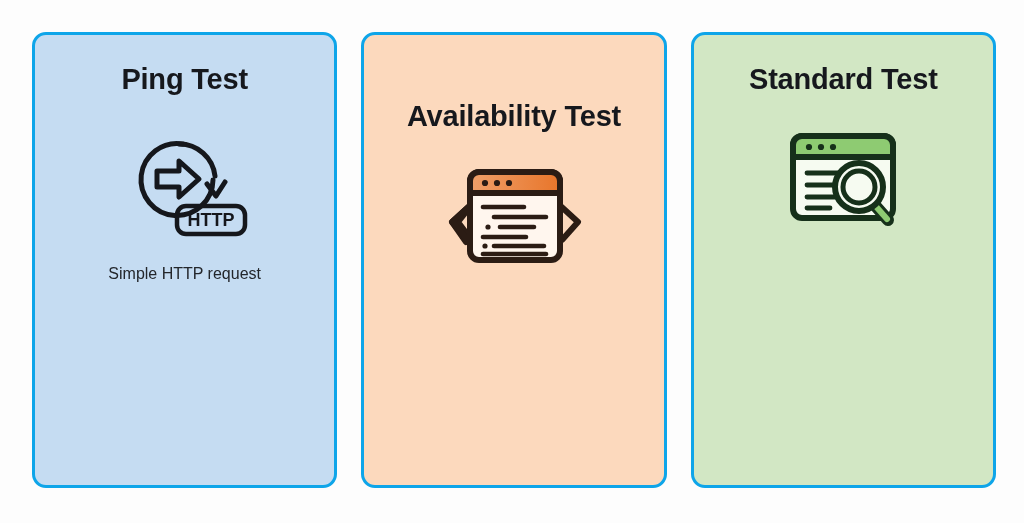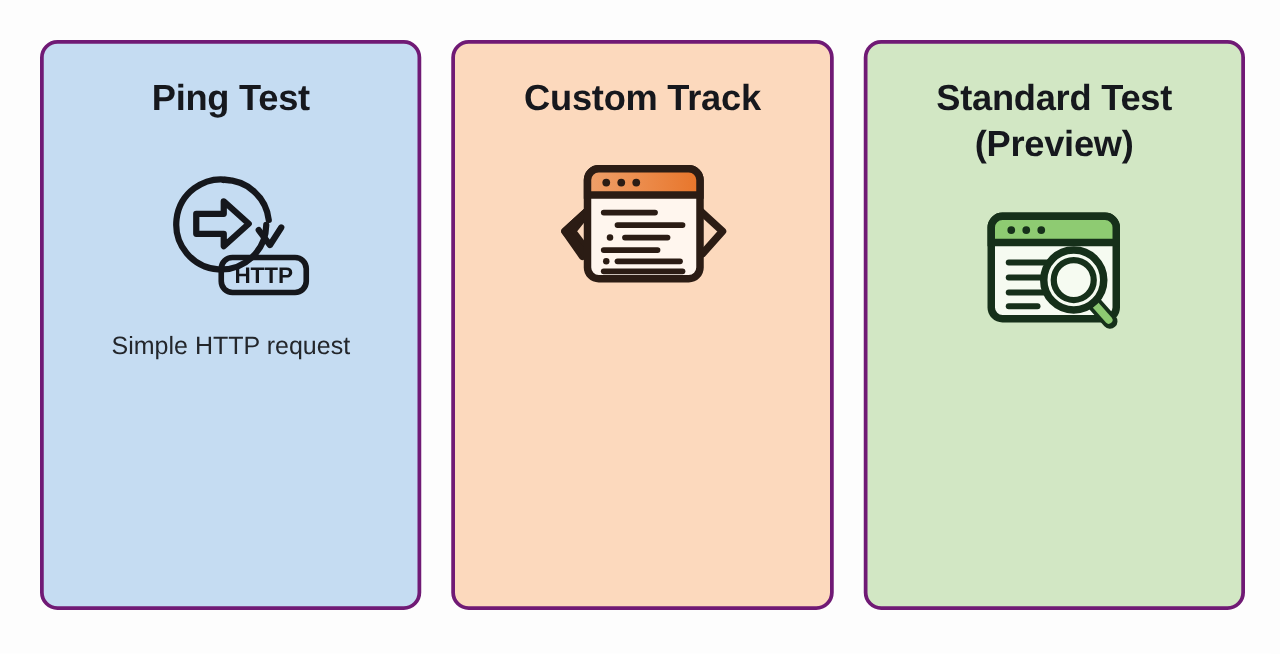--- a/index.html
+++ b/index.html
@@ -27,21 +27,21 @@
     display: flex;
     flex-direction: row;
     align-items: stretch;
     justify-content: center;
     gap: 24px;
     padding: 32px 28px 35px 32px;
     box-sizing: border-box;
   }
   .card {
     flex: 1 1 0;
-    border: 3px solid #701a75;
+    border: 3px solid #0ea5e9;
     border-radius: 14px;
     position: relative;
     display: flex;
     flex-direction: column;
     align-items: center;
     box-sizing: border-box;
     overflow: hidden;
   }
   .card-1 { background: #c5dcf2; }
   .card-2 { background: #fcd9bd; }
@@ -61,21 +61,21 @@
     margin-top: 24px;
     height: 120px;
     display: flex;
     align-items: center;
     justify-content: flex-start;
   }
   .card-caption {
     margin-top: 22px;
     width: 94%;
     text-align: center;
-    font-size: 20px;
+    font-size: 16px;
     color: #23262b;
     line-height: 1.3;
   }
   .spacer { flex: 1 1 auto; }
 </style>
 </head>
 <body>
 
 <div class="board">
   <div class="cards">
@@ -97,21 +97,22 @@
           <rect x="60" y="84" width="68" height="28" rx="9" ry="9" fill="none" stroke="#15171c" stroke-width="4.5"></rect>
           <text x="94" y="104" text-anchor="middle" font-family="Liberation Sans, sans-serif" font-size="18" font-weight="bold" fill="#15171c">HTTP</text>
         </svg>
       </div>
       <div class="card-caption">Simple HTTP request</div>
       <div class="spacer"></div>
     </div>
 
     <div class="card card-2">
       <div class="card-title">
-        <span>Custom Track</span><br>
+        <br>
+        <span>Availability Test</span>
       </div>
       <div class="card-icon">
         <svg width="160" height="118" viewBox="0 0 160 118" aria-hidden="true">
           <defs>
             <linearGradient id="barGrad" x1="0" y1="0" x2="1" y2="0">
               <stop offset="0%" stop-color="#efa06a"></stop>
               <stop offset="100%" stop-color="#e8752a"></stop>
             </linearGradient>
           </defs>
 
@@ -141,21 +142,20 @@
             <circle cx="51" cy="86" r="2.6"></circle>
           </g>
         </svg>
       </div>
       <div class="spacer"></div>
     </div>
 
     <div class="card card-3">
       <div class="card-title">
         <span>Standard Test</span><br>
-        <span>(Preview)</span>
       </div>
       <div class="card-icon">
         <svg width="136" height="112" viewBox="0 0 136 112" aria-hidden="true">
 
           <rect x="18" y="10" width="100" height="82" rx="9" ry="9" fill="#f6fbf1" stroke="#16301a" stroke-width="6"></rect>
 
           <path d="M18 19 a9 9 0 0 1 9 -9 h82 a9 9 0 0 1 9 9 v12 h-100 z" fill="#8ecb72" stroke="#16301a" stroke-width="6"></path>
           <circle cx="34" cy="21" r="3.1" fill="#16301a"></circle>
           <circle cx="46" cy="21" r="3.1" fill="#16301a"></circle>
           <circle cx="58" cy="21" r="3.1" fill="#16301a"></circle>

